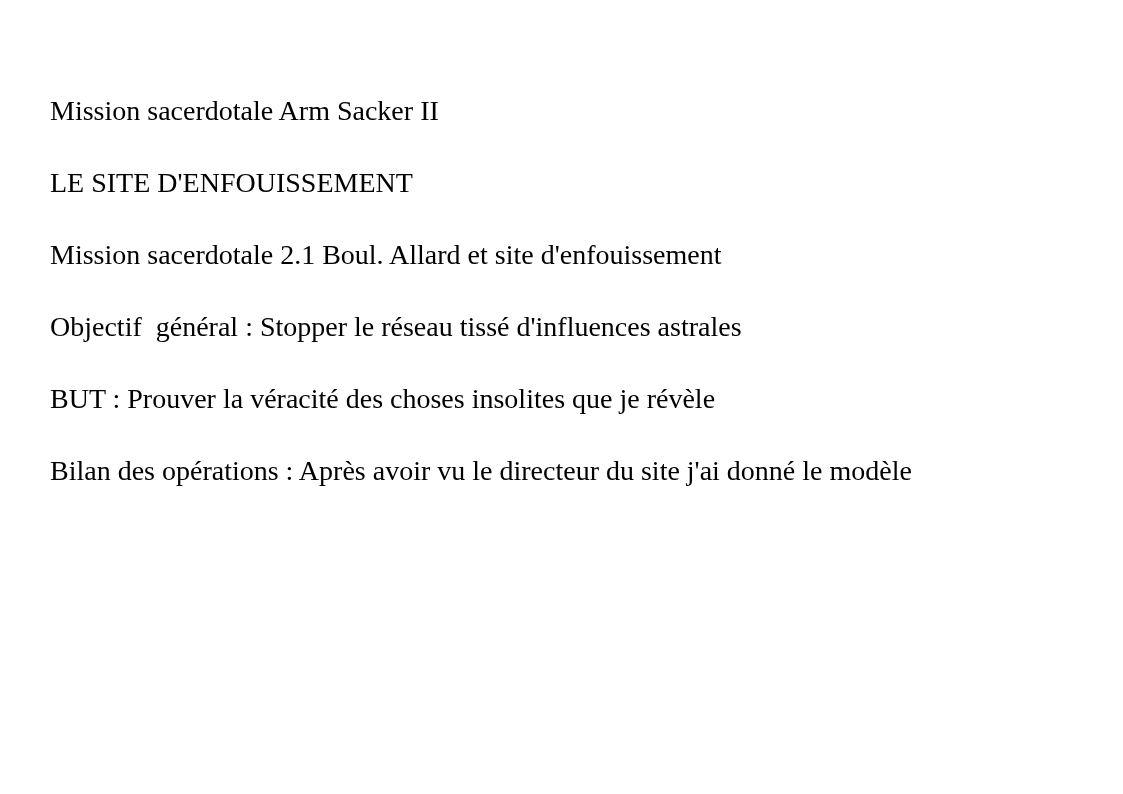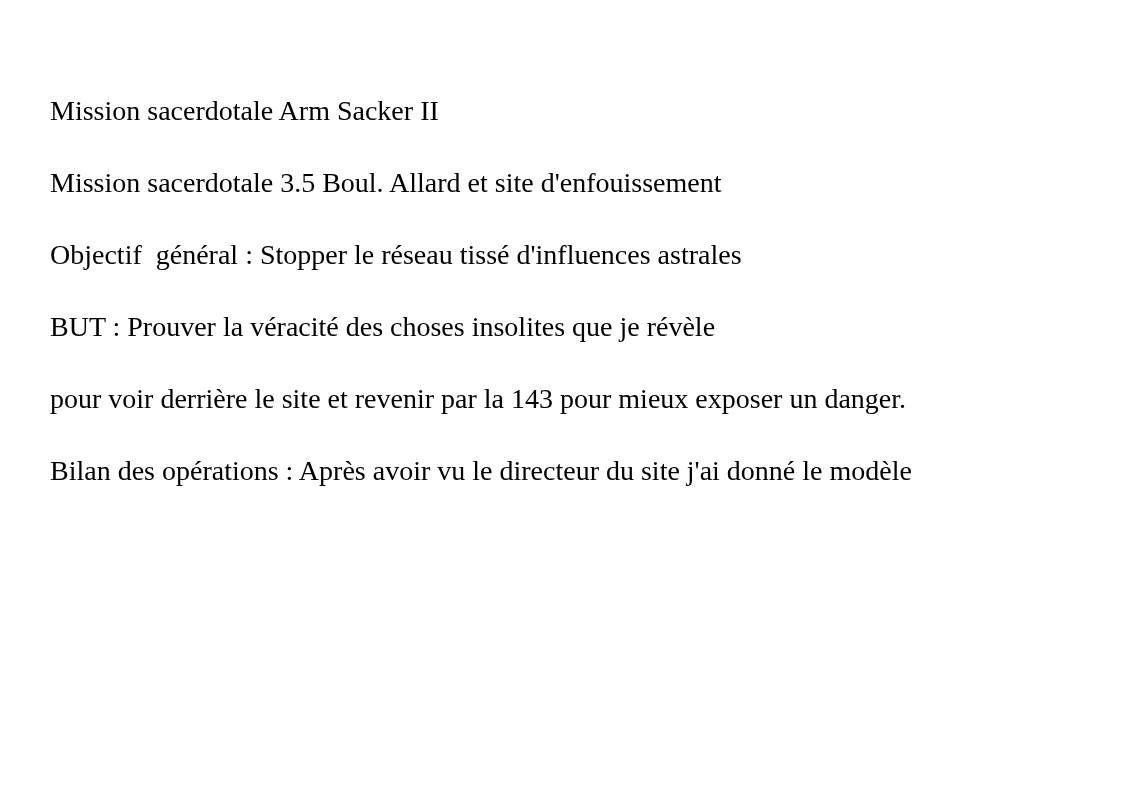--- a/index.html
+++ b/index.html
@@ -33,35 +33,37 @@
 </style>
 </head>
 <body>
 
 <div class="page">
 
   <p class="para">
     <span class="line">Mission sacerdotale Arm Sacker II</span>
   </p>
 
+  <p class="para">
+    <span class="line">LE SITE D'ENFOUISSEMENT</span>
+  </p>
 
   <p class="para">
-    <span class="line">Mission sacerdotale 3.5 Boul. Allard et site d'enfouissement</span>
+    <span class="line">Mission sacerdotale 2.1 Boul. Allard et site d'enfouissement</span>
   </p>
 
   <p class="para">
     <span class="line">Objectif  général : Stopper le réseau tissé d'influences astrales</span>
   </p>
 
   <p class="para">
     <span class="line">BUT : Prouver la véracité des choses insolites que je révèle</span>
   </p>
 
 
   <p class="para">
-    <span class="line">pour voir derrière le site et revenir par la 143 pour mieux exposer un danger.</span>
   </p>
 
   <p class="para">
     <span class="line">Bilan des opérations : Après avoir vu le directeur du site j'ai donné le modèle</span>
   </p>
 
 </div>
 
 </body></html>

